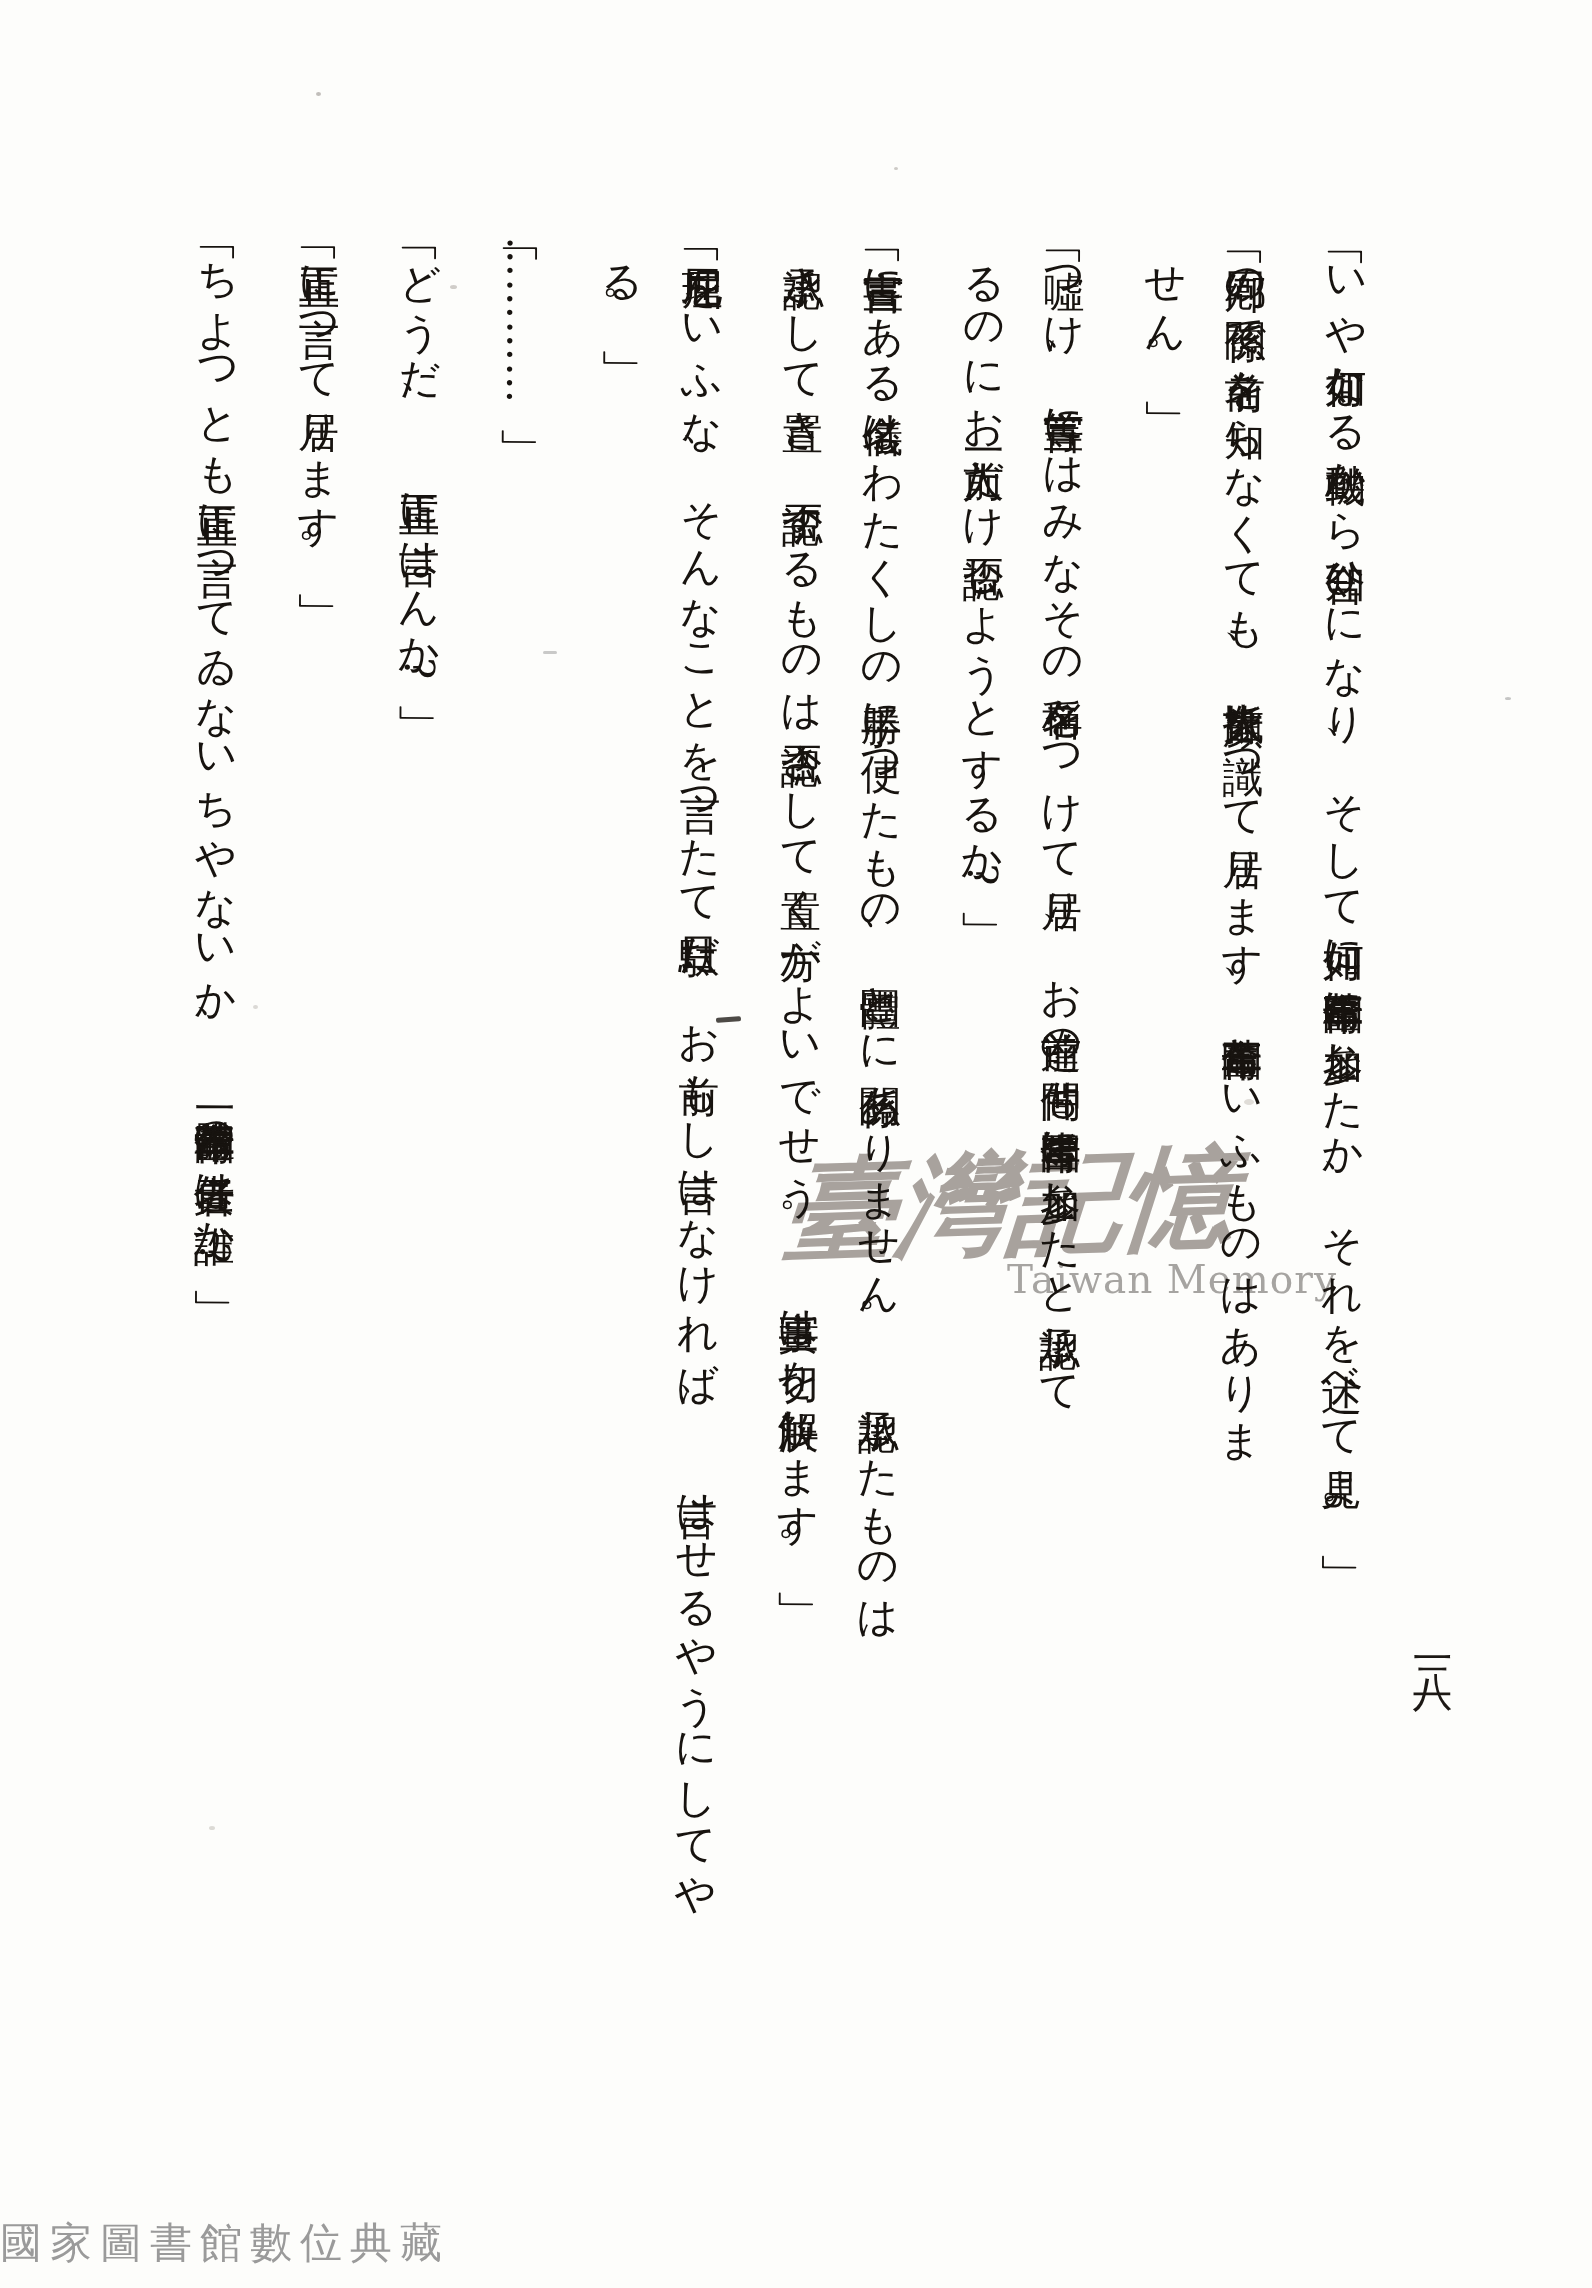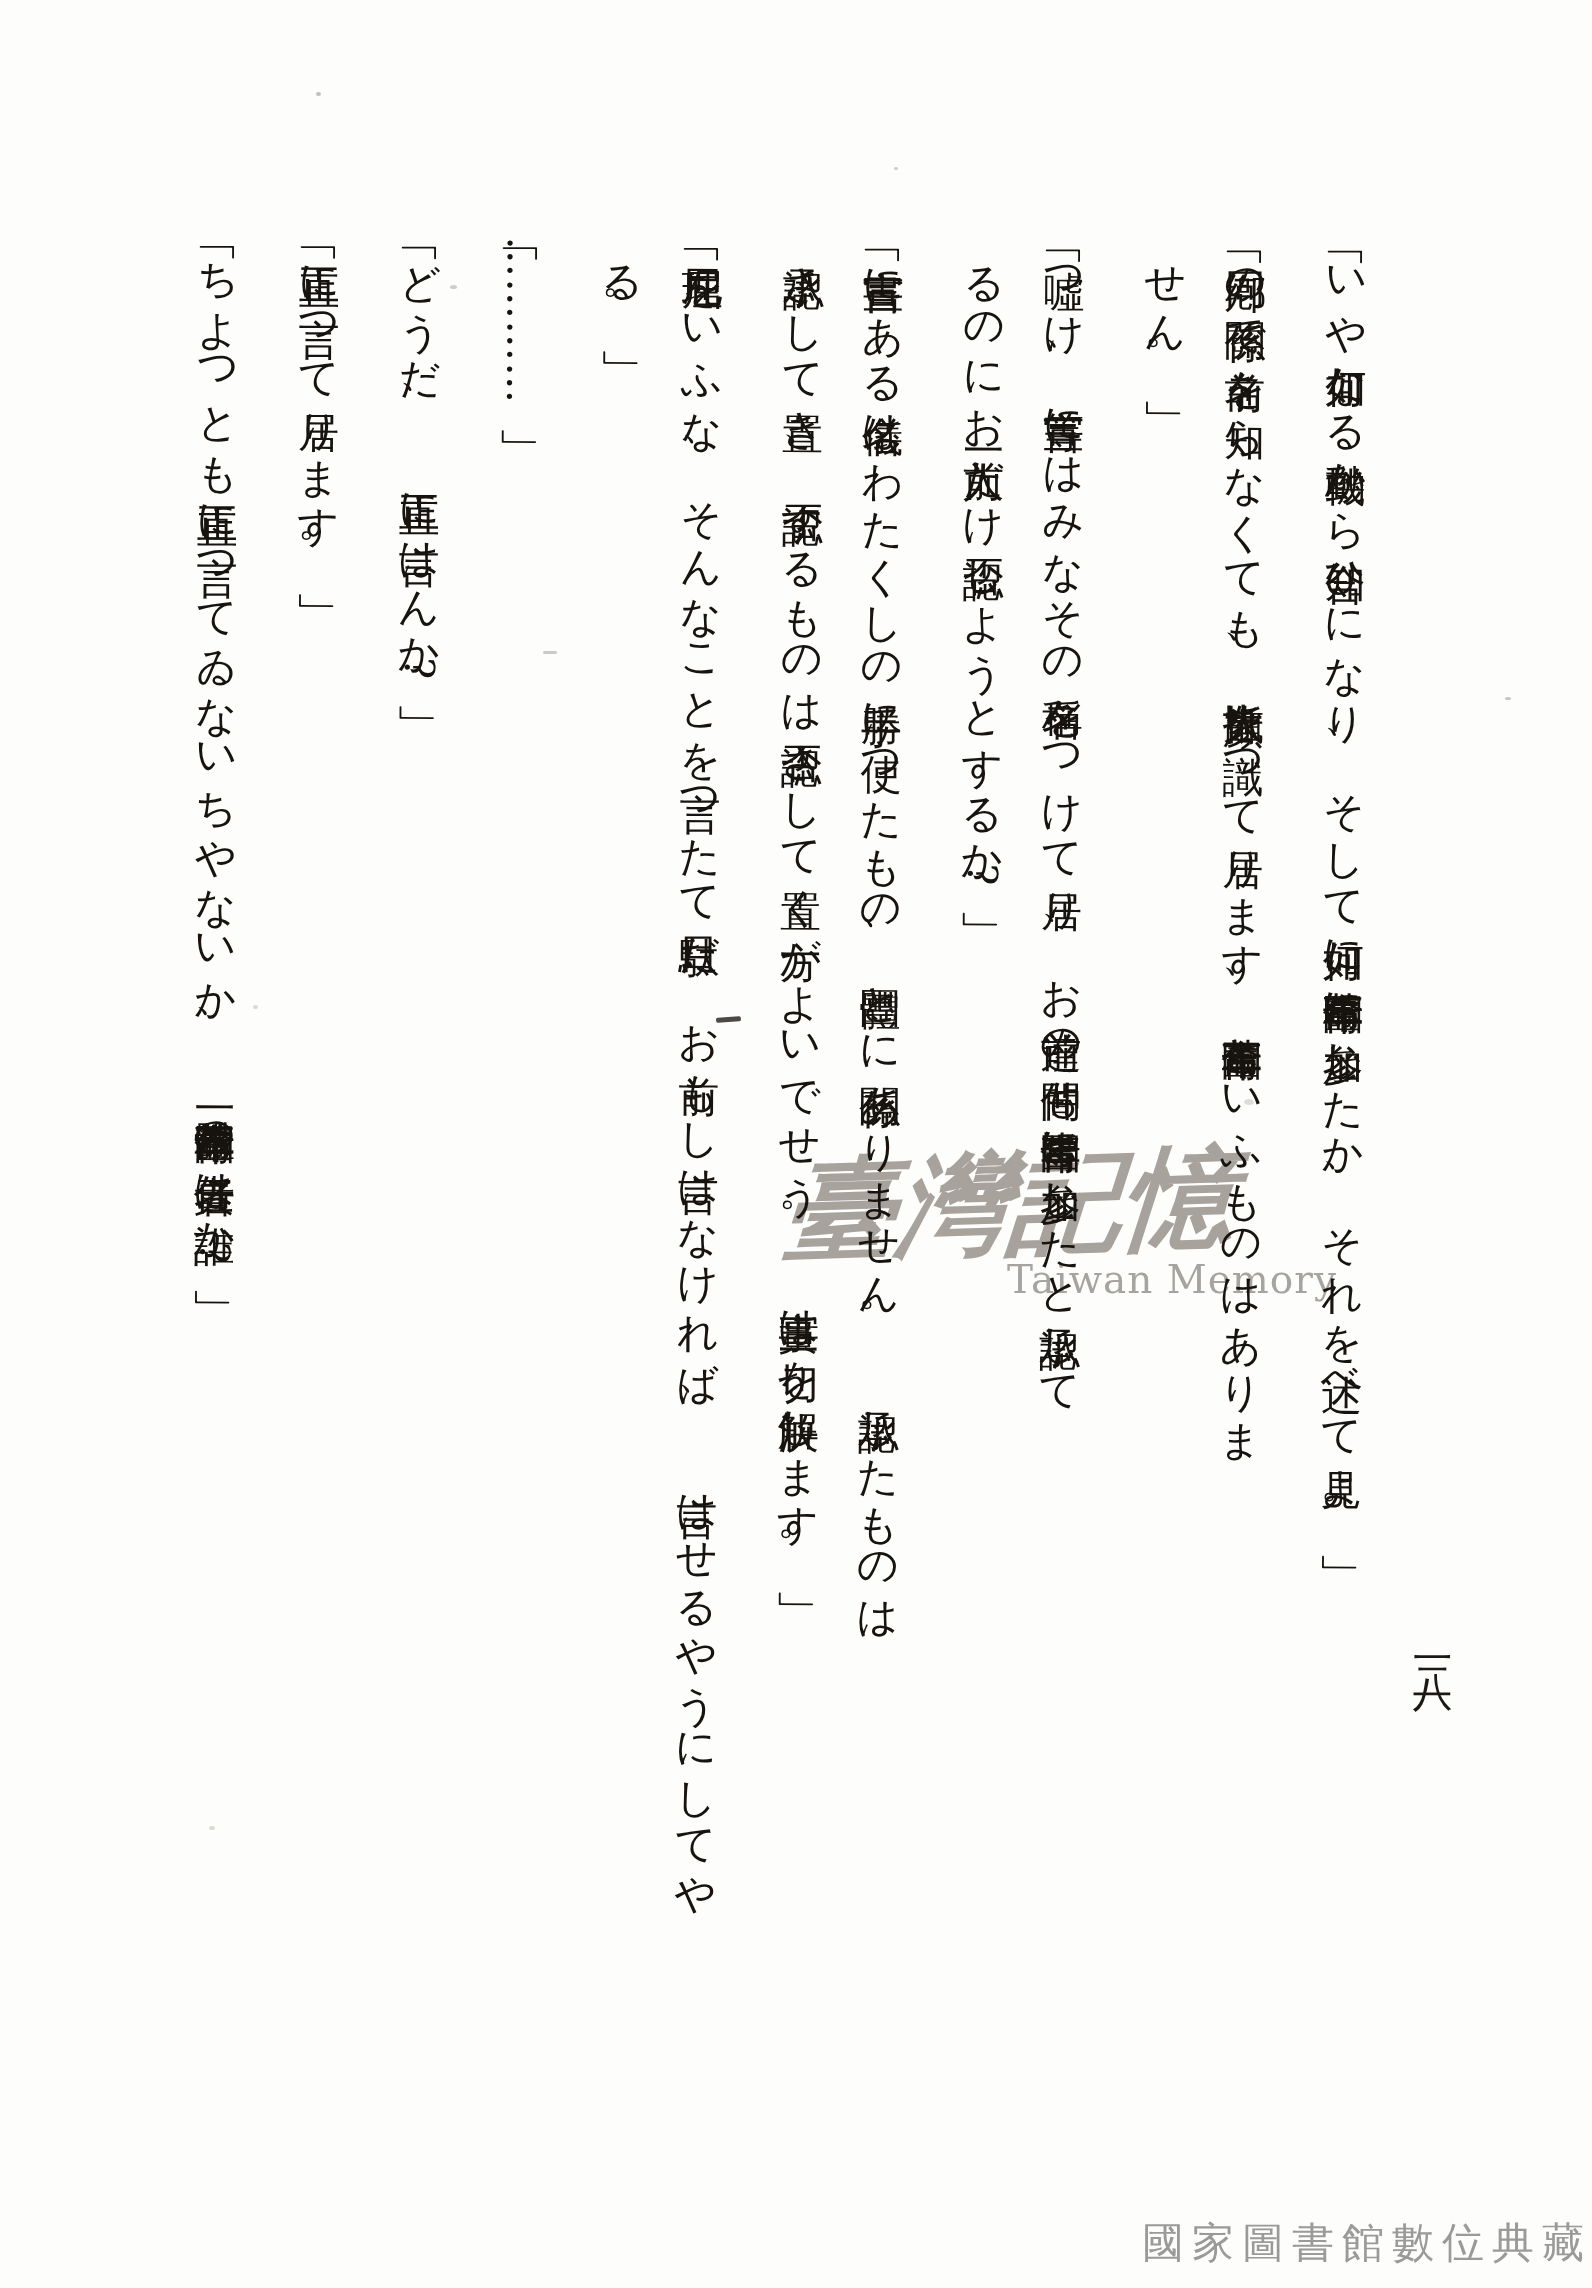--- a/index.html
+++ b/index.html
@@ -91,21 +91,21 @@
     color: rgba(151, 148, 145, 0.85);
     white-space: nowrap;
   }
 
   
   .footer {
     position: absolute;
     left: 0;
     width: 100%;
     top: 2215px;
-    text-align: right;
+    text-align: left;
     font-family: "Liberation Sans", sans-serif;
     font-size: 42px;
     letter-spacing: 8px;
     color: #9a9a9a;
     z-index: 2;
   }
 
   
   .speck {
     position: absolute;

